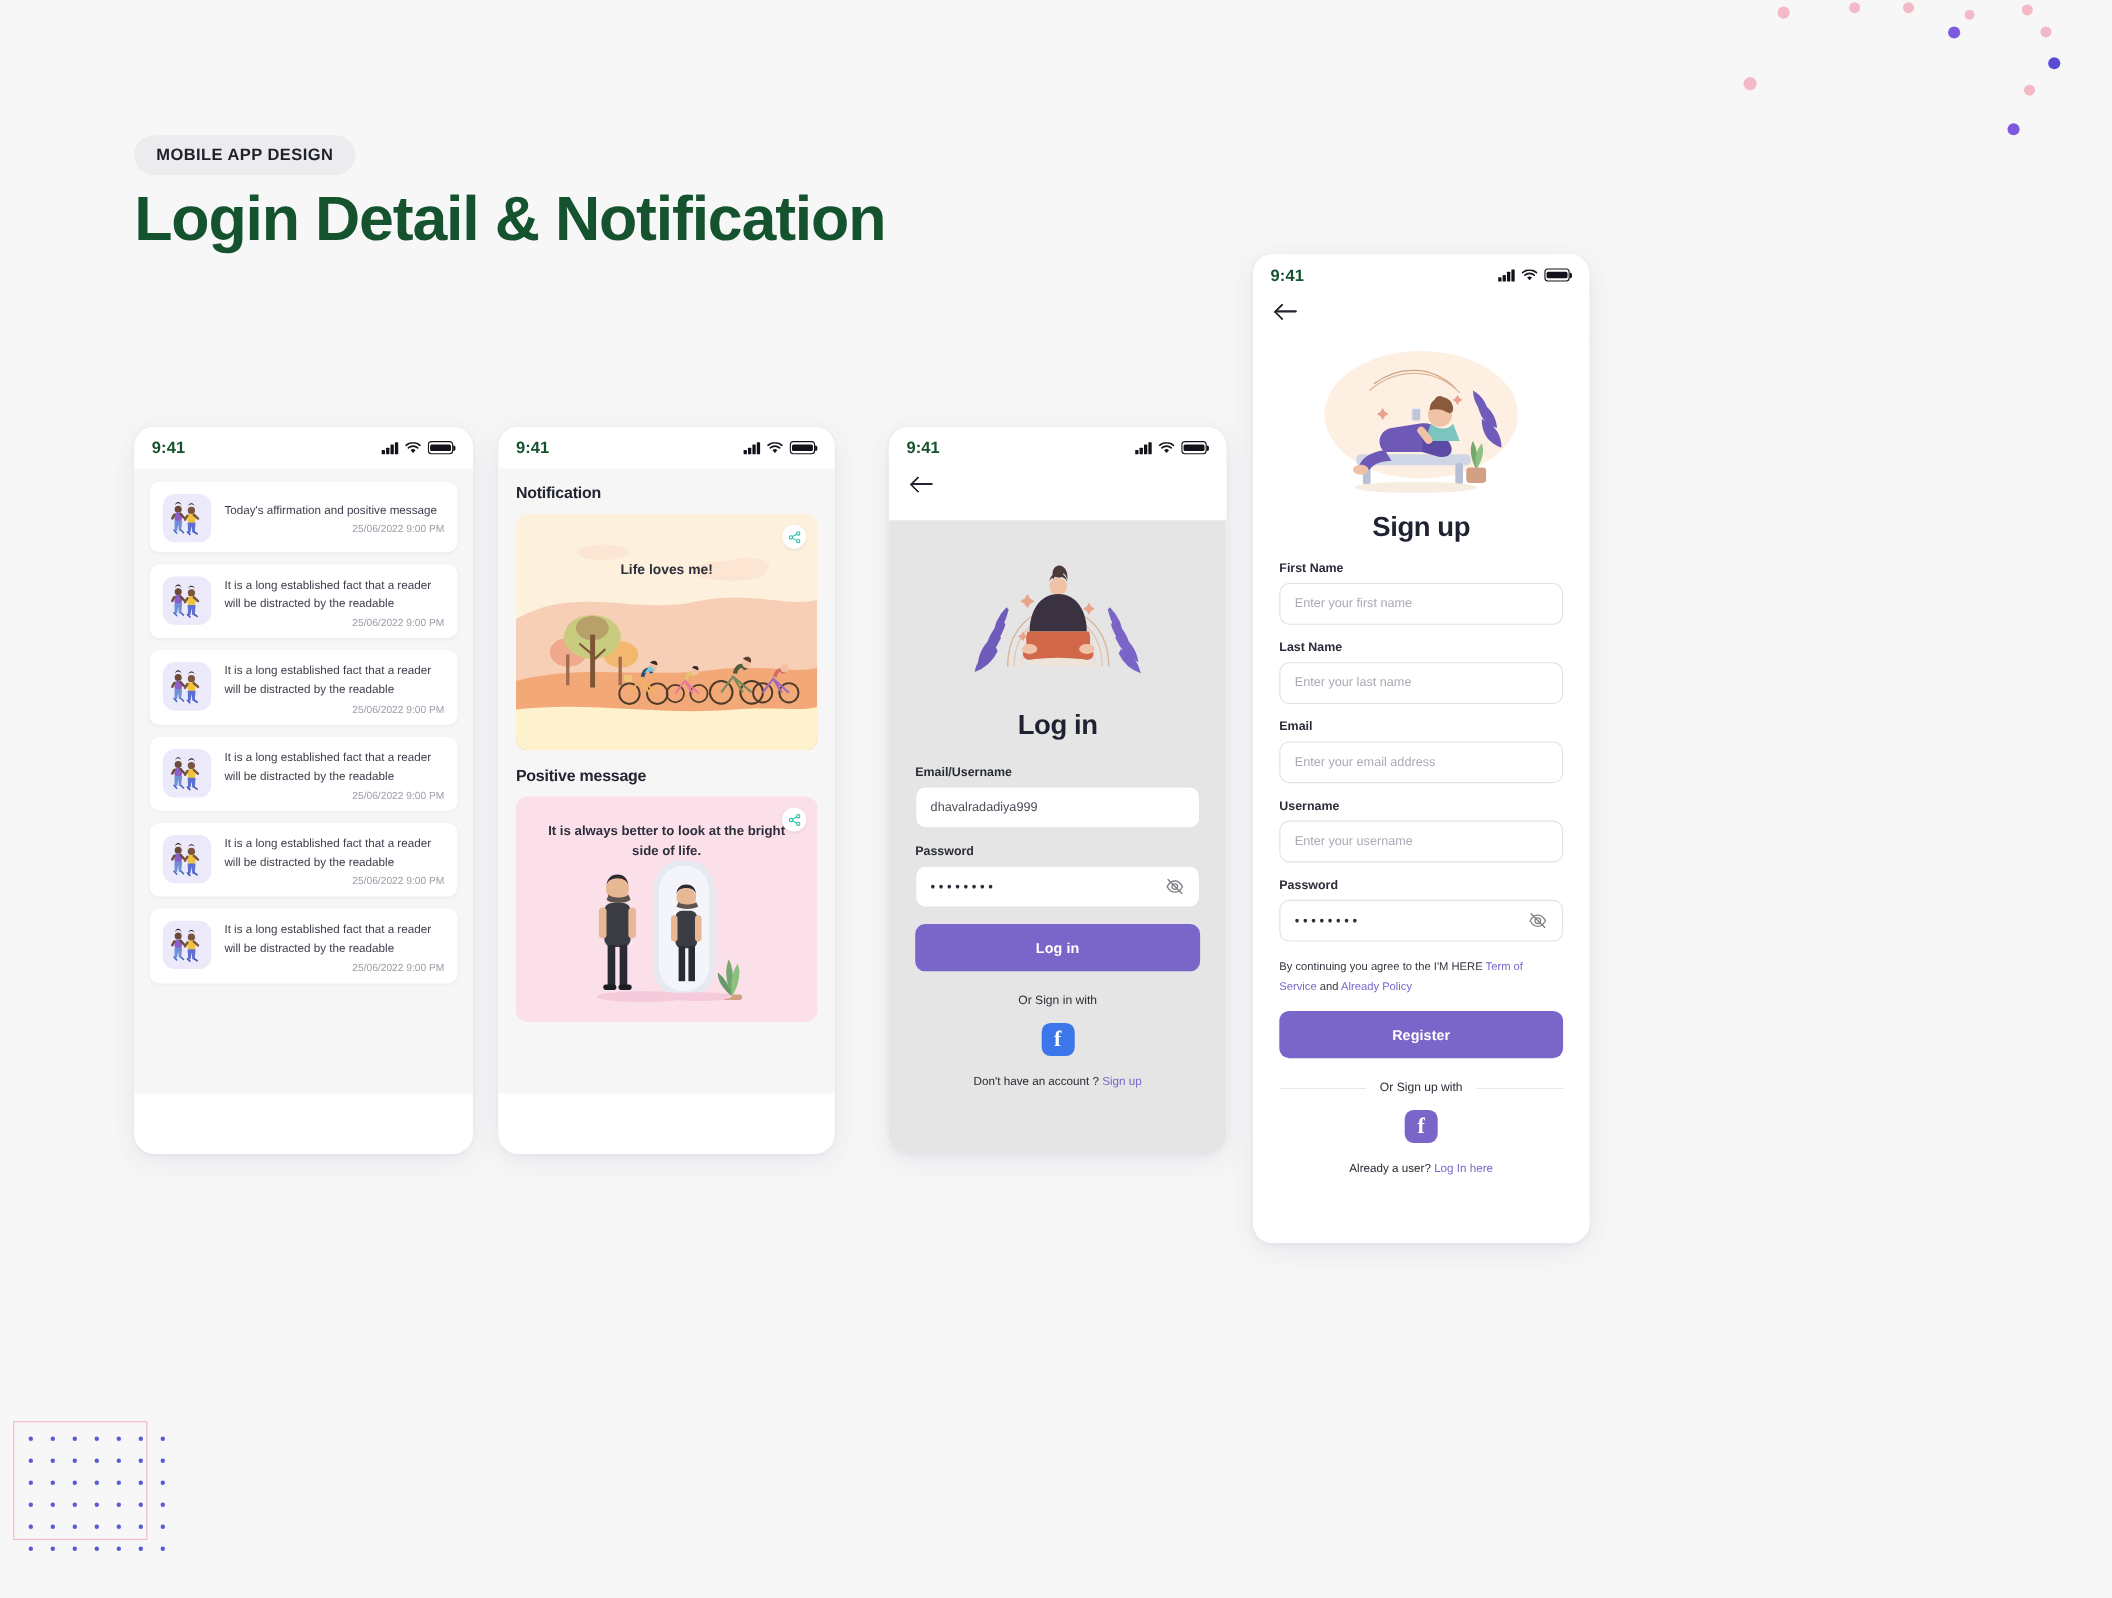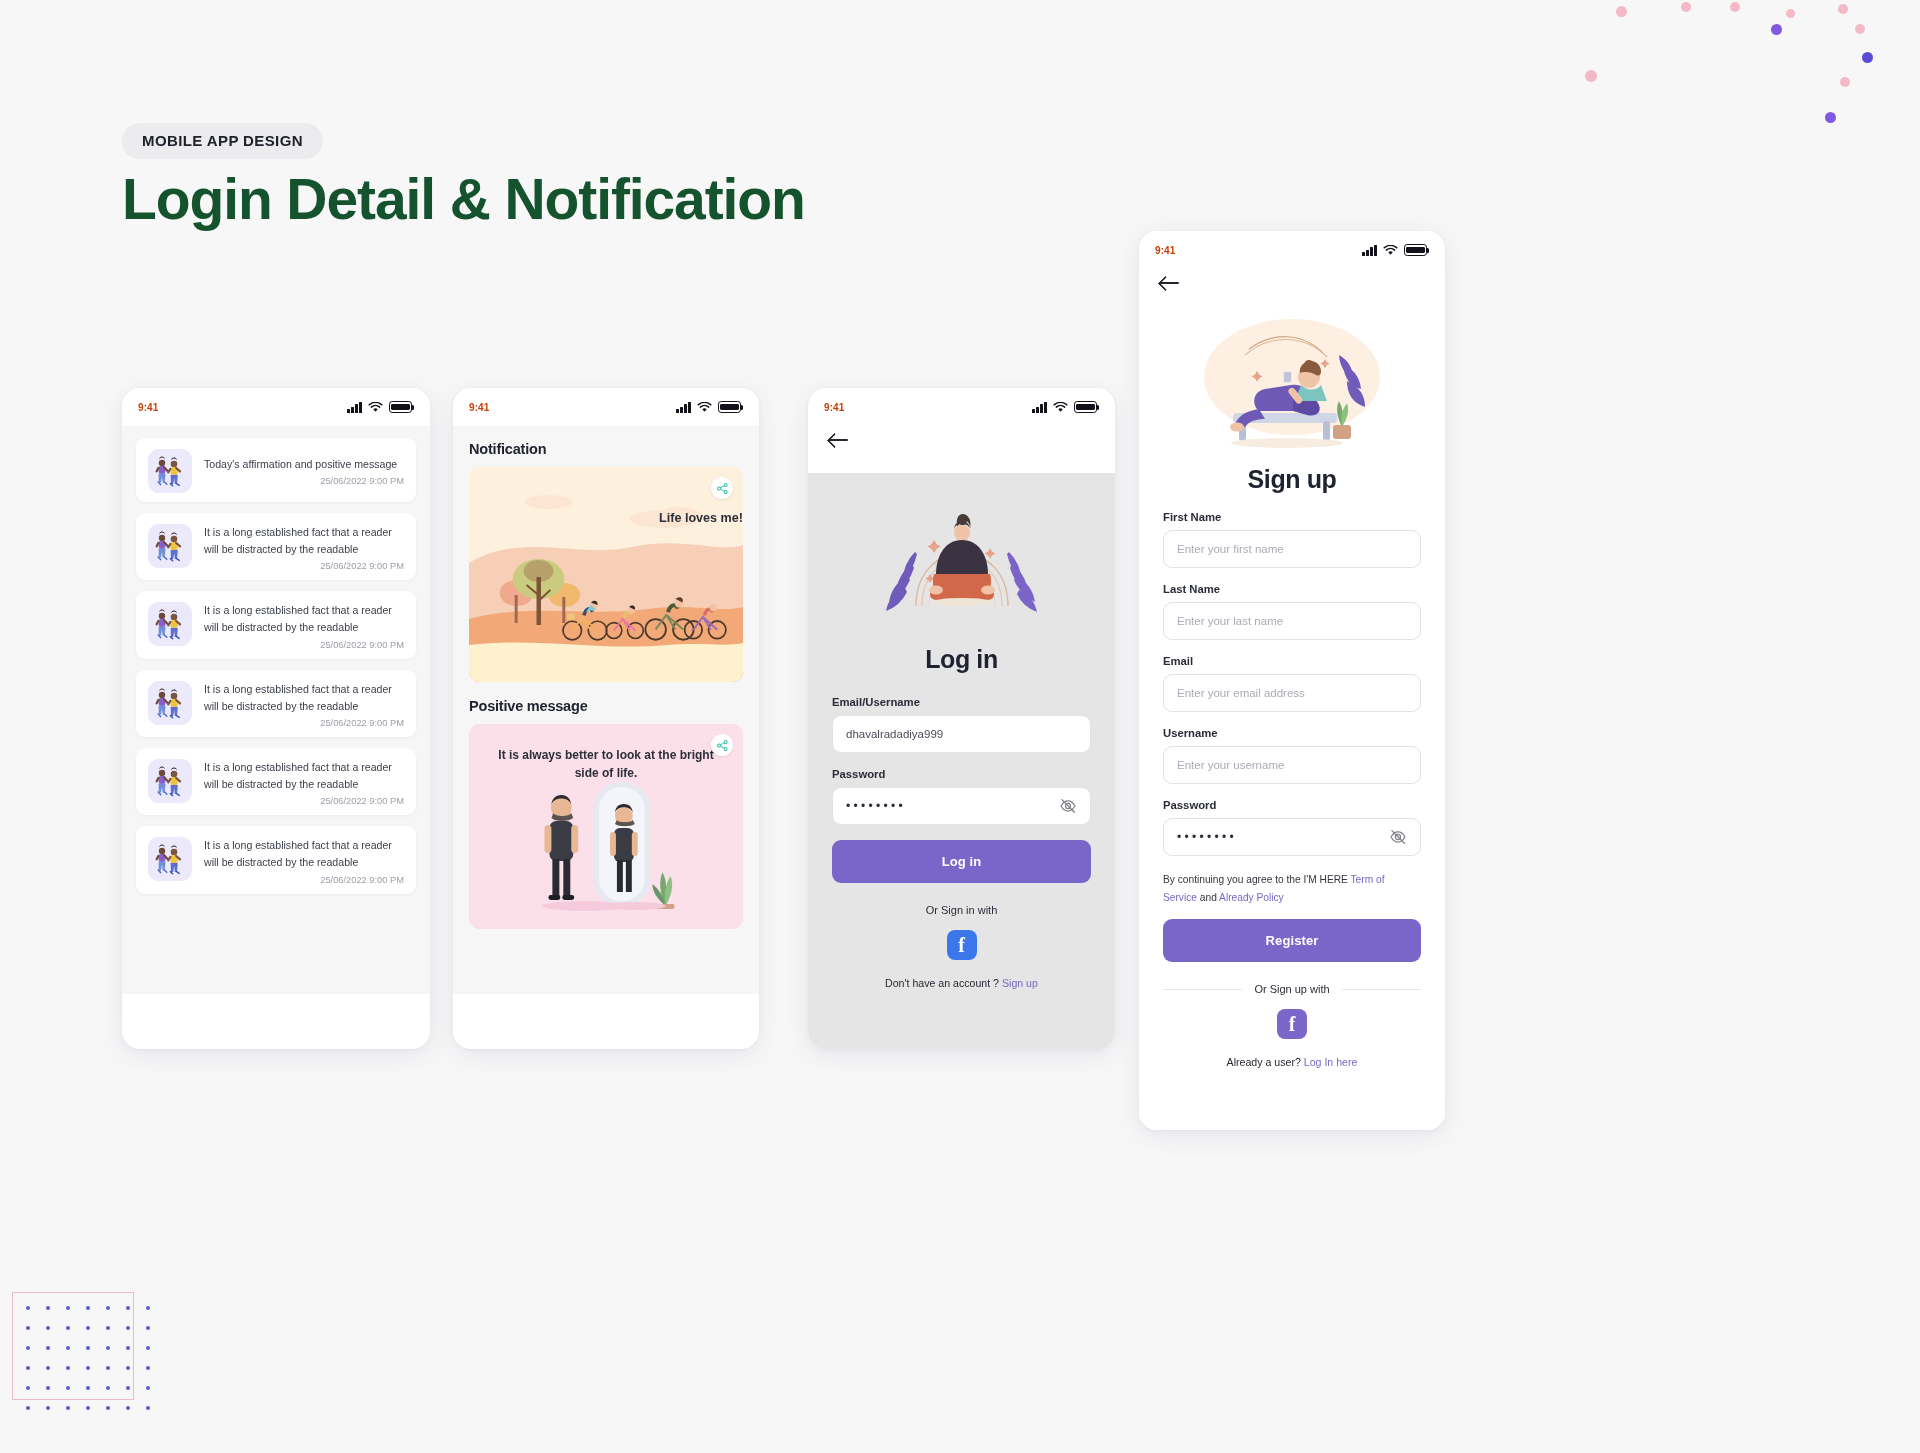--- a/index.html
+++ b/index.html
@@ -52,21 +52,21 @@
   .p2 { left: 453px;  top: 388px;  width: 306px; height: 661px; }
   .p3 { left: 808px;  top: 388px;  width: 307px; height: 661px; }
   .p4 { left: 1139px; top: 231px;  width: 306px; height: 899px; }
 
   
   .statusbar {
     height: 38px; display: flex; align-items: center;
     justify-content: space-between;
     padding: 0 18px 0 16px;
   }
-  .sb-time { font-size: 10px; font-weight: bold; color: #c2410c; letter-spacing:.1px; }
+  .sb-time { font-size: 15px; font-weight: bold; color: #14532d; letter-spacing:.1px; }
   .sb-icons { display: flex; align-items: center; gap: 6px; }
 
   .bars { display: flex; align-items: flex-end; gap: 1.4px; height: 11px; }
   .bars i { display:block; width: 2.6px; background:#12131a; border-radius: .6px; }
   .bars i:nth-child(1){height:4px} .bars i:nth-child(2){height:6px}
   .bars i:nth-child(3){height:8.5px} .bars i:nth-child(4){height:11px}
 
   .batt { width: 23px; height: 11.5px; border: 1.3px solid #12131a; border-radius: 3.2px; padding: 1.3px; position: relative; }
   .batt::after { content:""; position:absolute; right:-3.2px; top:3.2px; width:2px; height:4.5px; background:#12131a; border-radius:0 1.5px 1.5px 0; }
   .batt i { display:block; width:100%; height:100%; background:#12131a; border-radius:1.4px; }
@@ -99,21 +99,21 @@
   .notif-txtwrap { flex:1; min-width:0; }
   .notif-text { font-size: 10.6px; color:#3b3e4a; line-height: 1.62; }
   .notif-time { font-size: 9.3px; color:#9b9ea9; text-align:right; margin-top: 3px; }
   .notif-card.single { align-items:center; }
   .notif-card.single .notif-thumb { align-self:center; }
 
   
   .today-body { background:#f6f6f7; height: 568px; padding: 10px 16px 0 16px; overflow:hidden; }
   .sec-title { font-size: 14.5px; font-weight: bold; color:#22252f; margin: 5px 0 10px 0; letter-spacing:-.2px; }
   .aff-card { position:relative; border-radius: 11px; overflow:hidden; height: 215px; background:#fdf0dc; }
-  .aff-quote { position:absolute; left:0; right:0; top: 44px; text-align:right;
+  .aff-quote { position:absolute; left:0; right:0; top: 44px; text-align:center;
     font-size: 12.6px; font-weight:bold; color:#2c2f3a; }
   .pos-card { position:relative; border-radius: 11px; overflow:hidden; height: 205px; background:#fbdfe9; }
   .pos-quote { position:absolute; left:28px; right:28px; top: 22px; text-align:center;
     font-size: 12px; font-weight:bold; color:#2c2f3a; line-height:1.5; }
   .share-btn {
     position:absolute; right: 10px; top: 10px; width: 22px; height: 22px;
     background:#fff; border-radius:50%; display:flex; align-items:center; justify-content:center;
     box-shadow: 0 1px 3px rgba(0,0,0,.08); cursor:pointer; z-index: 5;
   }
 

